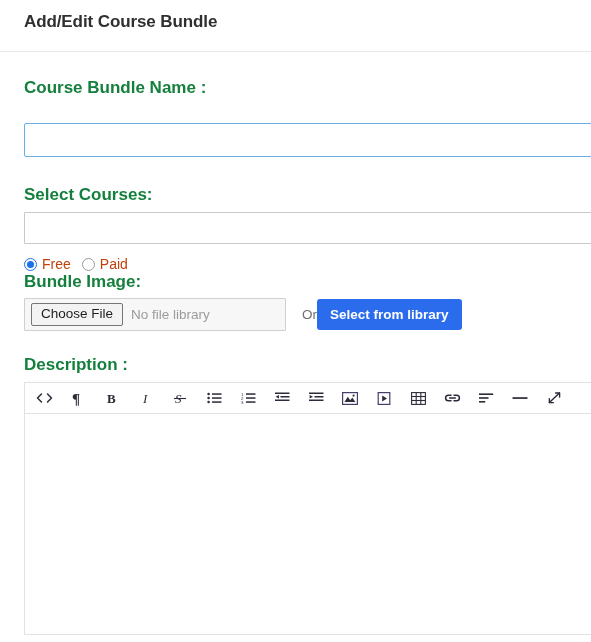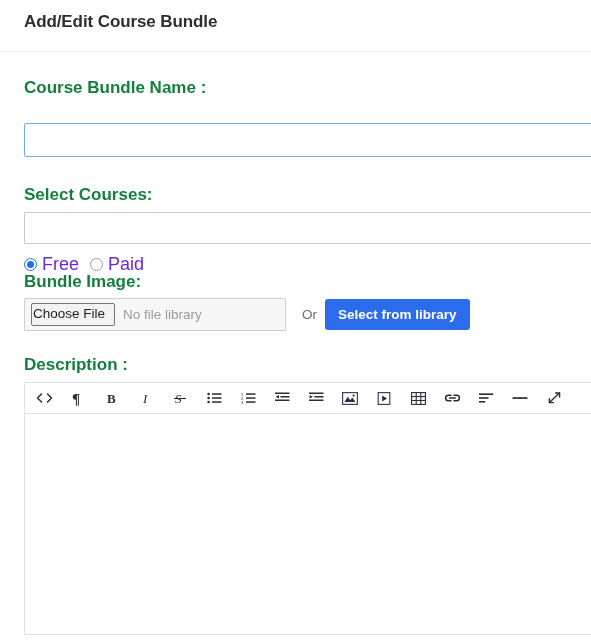--- a/index.html
+++ b/index.html
@@ -98,22 +98,22 @@
   }
   .radio.checked::after {
     content: "";
     position: absolute;
     left: 2px; top: 2px;
     width: 7px; height: 7px;
     border-radius: 50%;
     background: #1a73e8;
   }
   .radio-label {
-    font-size: 18px;
-    color: #6d28d9;
+    font-size: 14px;
+    color: #c2410c;
     line-height: 16px;
   }
   .radio-gap { width: 11px; }
 
   
   .file-row {
     margin-top: 8px;
     display: flex;
     align-items: center;
   }
@@ -126,33 +126,33 @@
     align-items: center;
     padding: 0 6px;
     border-radius: 1px;
   }
   .file-btn {
     border: 1px solid #767676;
     background: #f3f3f3;
     border-radius: 2px;
     font-size: 13.5px;
     color: #1d1d1d;
-    padding: 2px 9px 3px 1px;
+    padding: 2px 9px 3px 9px;
     line-height: 16px;
     font-family: "Liberation Sans", sans-serif;
   }
   .file-status {
     font-size: 13.5px;
     color: #9b9b9b;
     margin-left: 8px;
   }
   .or-text {
     font-size: 13.5px;
     color: #6f6f6f;
-    margin: 0 8px 0 16px;
+    margin: 0 0 0 16px;
     text-align: center;
   }
   .library-btn {
     background: #2b6ced;
     color: #ffffff;
     border: none;
     border-radius: 3px;
     font-size: 13.5px;
     font-weight: bold;
     padding: 8px 13px;

